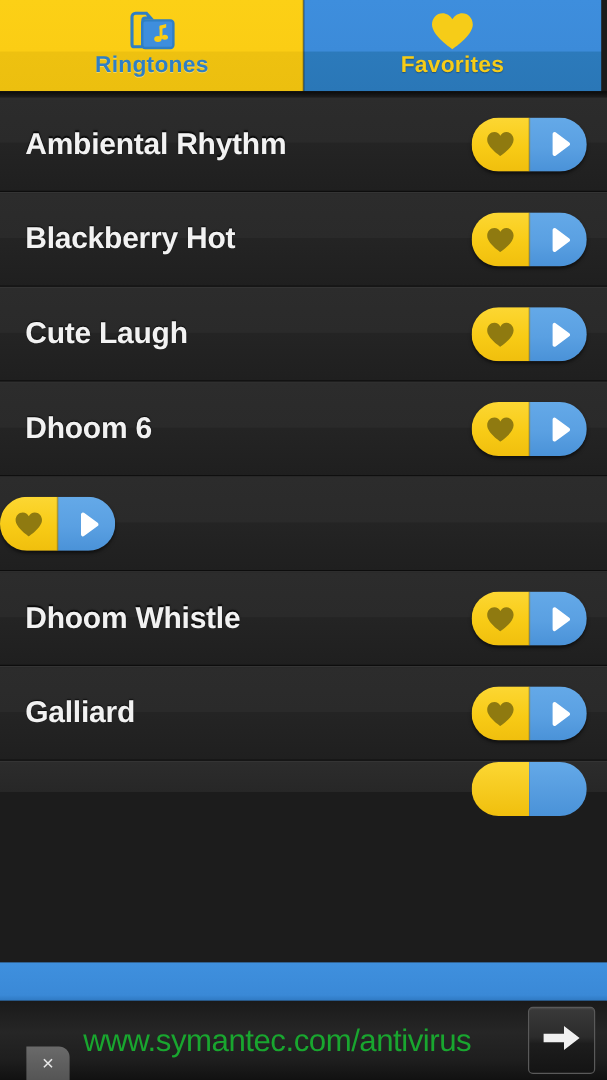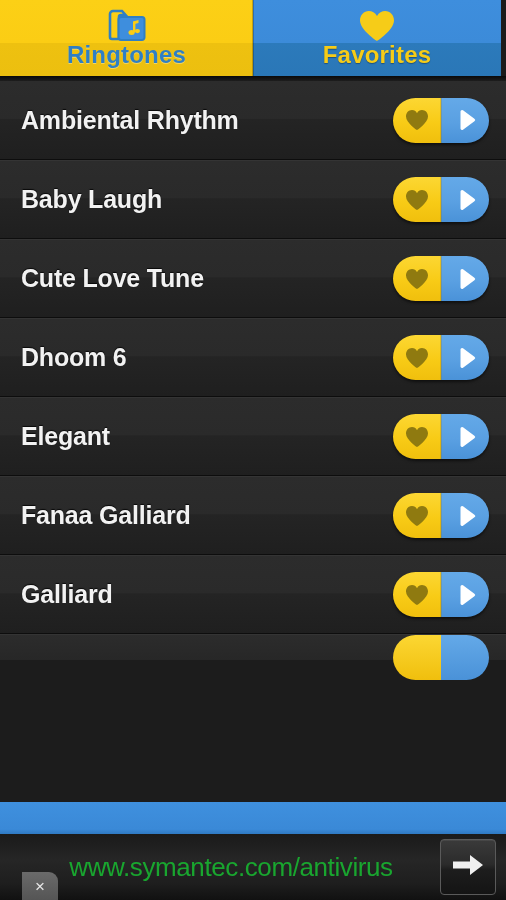--- a/index.html
+++ b/index.html
@@ -41,21 +41,21 @@
     background:linear-gradient(to bottom,#3e8edd 0%,#3c8bd9 56%,#2c7abb 57%,#2a77b7 100%);
   }
   .tab-divider {
     position:absolute; top:0; left:252px;
     width:2px; height:76px;
     background:rgba(0,0,0,0.22);
     z-index:3;
   }
   .tab-icon { height:40px; display:flex; align-items:center; justify-content:center; }
   .tab-label {
-    font-size:24px;
+    font-size:19px;
     font-weight:bold;
     letter-spacing:0.2px;
     line-height:20px;
     margin-top:-1px;
   }
   .tab-ringtones .tab-label { color:#2f7fc4; text-shadow:0 1px 0 rgba(255,255,255,0.35); }
   .tab-favorites .tab-label { color:#f6cc18; text-shadow:0 1px 1px rgba(0,0,0,0.32); }
   .tabbar-shadow {
     position:absolute; top:76px; left:0;
     width:506px; height:5px;
@@ -243,37 +243,37 @@
           </span>
           <span class="pill-sep"></span>
           <span class="pill-play">
             <svg class="play-tri" width="22" height="22" viewBox="0 0 22 22">
               <path d="M4.5 2.6 a1.6 1.6 0 0 1 2.5-1.3 l11.4 8.4 a1.6 1.6 0 0 1 0 2.6 L7 20.7 a1.6 1.6 0 0 1-2.5-1.3 z" fill="#ffffff"></path>
             </svg>
           </span>
         </span>
       </div>
       <div class="row">
-        <span class="row-title">Baby Laugh</span>
-        <span class="pill">
-          <span class="pill-fav">
-            <svg class="heart-small" width="24" height="22" viewBox="0 0 24 22">
-              <path d="M12 21 C12 21 1 13.8 1 7.4 C1 3.8 3.6 1 7 1 C9.2 1 11 2.2 12 4.2 C13 2.2 14.8 1 17 1 C20.4 1 23 3.8 23 7.4 C23 13.8 12 21 12 21 z" fill="#8f7a10"></path>
-            </svg>
-          </span>
-          <span class="pill-sep"></span>
-          <span class="pill-play">
-            <svg class="play-tri" width="22" height="22" viewBox="0 0 22 22">
-              <path d="M4.5 2.6 a1.6 1.6 0 0 1 2.5-1.3 l11.4 8.4 a1.6 1.6 0 0 1 0 2.6 L7 20.7 a1.6 1.6 0 0 1-2.5-1.3 z" fill="#ffffff"></path>
-            </svg>
-          </span>
-        </span>
-      </div>
-      <div class="row">
-        <span class="row-title">Cute Love Tune</span>
+        <span class="row-title">Blackberry Hot</span>
+        <span class="pill">
+          <span class="pill-fav">
+            <svg class="heart-small" width="24" height="22" viewBox="0 0 24 22">
+              <path d="M12 21 C12 21 1 13.8 1 7.4 C1 3.8 3.6 1 7 1 C9.2 1 11 2.2 12 4.2 C13 2.2 14.8 1 17 1 C20.4 1 23 3.8 23 7.4 C23 13.8 12 21 12 21 z" fill="#8f7a10"></path>
+            </svg>
+          </span>
+          <span class="pill-sep"></span>
+          <span class="pill-play">
+            <svg class="play-tri" width="22" height="22" viewBox="0 0 22 22">
+              <path d="M4.5 2.6 a1.6 1.6 0 0 1 2.5-1.3 l11.4 8.4 a1.6 1.6 0 0 1 0 2.6 L7 20.7 a1.6 1.6 0 0 1-2.5-1.3 z" fill="#ffffff"></path>
+            </svg>
+          </span>
+        </span>
+      </div>
+      <div class="row">
+        <span class="row-title">Cute Laugh</span>
         <span class="pill">
           <span class="pill-fav">
             <svg class="heart-small" width="24" height="22" viewBox="0 0 24 22">
               <path d="M12 21 C12 21 1 13.8 1 7.4 C1 3.8 3.6 1 7 1 C9.2 1 11 2.2 12 4.2 C13 2.2 14.8 1 17 1 C20.4 1 23 3.8 23 7.4 C23 13.8 12 21 12 21 z" fill="#8f7a10"></path>
             </svg>
           </span>
           <span class="pill-sep"></span>
           <span class="pill-play">
             <svg class="play-tri" width="22" height="22" viewBox="0 0 22 22">
               <path d="M4.5 2.6 a1.6 1.6 0 0 1 2.5-1.3 l11.4 8.4 a1.6 1.6 0 0 1 0 2.6 L7 20.7 a1.6 1.6 0 0 1-2.5-1.3 z" fill="#ffffff"></path>
@@ -291,37 +291,36 @@
           </span>
           <span class="pill-sep"></span>
           <span class="pill-play">
             <svg class="play-tri" width="22" height="22" viewBox="0 0 22 22">
               <path d="M4.5 2.6 a1.6 1.6 0 0 1 2.5-1.3 l11.4 8.4 a1.6 1.6 0 0 1 0 2.6 L7 20.7 a1.6 1.6 0 0 1-2.5-1.3 z" fill="#ffffff"></path>
             </svg>
           </span>
         </span>
       </div>
       <div class="row">
-        <span class="row-title">Elegant</span>
-        <span class="pill">
-          <span class="pill-fav">
-            <svg class="heart-small" width="24" height="22" viewBox="0 0 24 22">
-              <path d="M12 21 C12 21 1 13.8 1 7.4 C1 3.8 3.6 1 7 1 C9.2 1 11 2.2 12 4.2 C13 2.2 14.8 1 17 1 C20.4 1 23 3.8 23 7.4 C23 13.8 12 21 12 21 z" fill="#8f7a10"></path>
-            </svg>
-          </span>
-          <span class="pill-sep"></span>
-          <span class="pill-play">
-            <svg class="play-tri" width="22" height="22" viewBox="0 0 22 22">
-              <path d="M4.5 2.6 a1.6 1.6 0 0 1 2.5-1.3 l11.4 8.4 a1.6 1.6 0 0 1 0 2.6 L7 20.7 a1.6 1.6 0 0 1-2.5-1.3 z" fill="#ffffff"></path>
-            </svg>
-          </span>
-        </span>
-      </div>
-      <div class="row">
-        <span class="row-title">Fanaa Galliard</span>
+        <span class="pill">
+          <span class="pill-fav">
+            <svg class="heart-small" width="24" height="22" viewBox="0 0 24 22">
+              <path d="M12 21 C12 21 1 13.8 1 7.4 C1 3.8 3.6 1 7 1 C9.2 1 11 2.2 12 4.2 C13 2.2 14.8 1 17 1 C20.4 1 23 3.8 23 7.4 C23 13.8 12 21 12 21 z" fill="#8f7a10"></path>
+            </svg>
+          </span>
+          <span class="pill-sep"></span>
+          <span class="pill-play">
+            <svg class="play-tri" width="22" height="22" viewBox="0 0 22 22">
+              <path d="M4.5 2.6 a1.6 1.6 0 0 1 2.5-1.3 l11.4 8.4 a1.6 1.6 0 0 1 0 2.6 L7 20.7 a1.6 1.6 0 0 1-2.5-1.3 z" fill="#ffffff"></path>
+            </svg>
+          </span>
+        </span>
+      </div>
+      <div class="row">
+        <span class="row-title">Dhoom Whistle</span>
         <span class="pill">
           <span class="pill-fav">
             <svg class="heart-small" width="24" height="22" viewBox="0 0 24 22">
               <path d="M12 21 C12 21 1 13.8 1 7.4 C1 3.8 3.6 1 7 1 C9.2 1 11 2.2 12 4.2 C13 2.2 14.8 1 17 1 C20.4 1 23 3.8 23 7.4 C23 13.8 12 21 12 21 z" fill="#8f7a10"></path>
             </svg>
           </span>
           <span class="pill-sep"></span>
           <span class="pill-play">
             <svg class="play-tri" width="22" height="22" viewBox="0 0 22 22">
               <path d="M4.5 2.6 a1.6 1.6 0 0 1 2.5-1.3 l11.4 8.4 a1.6 1.6 0 0 1 0 2.6 L7 20.7 a1.6 1.6 0 0 1-2.5-1.3 z" fill="#ffffff"></path>

